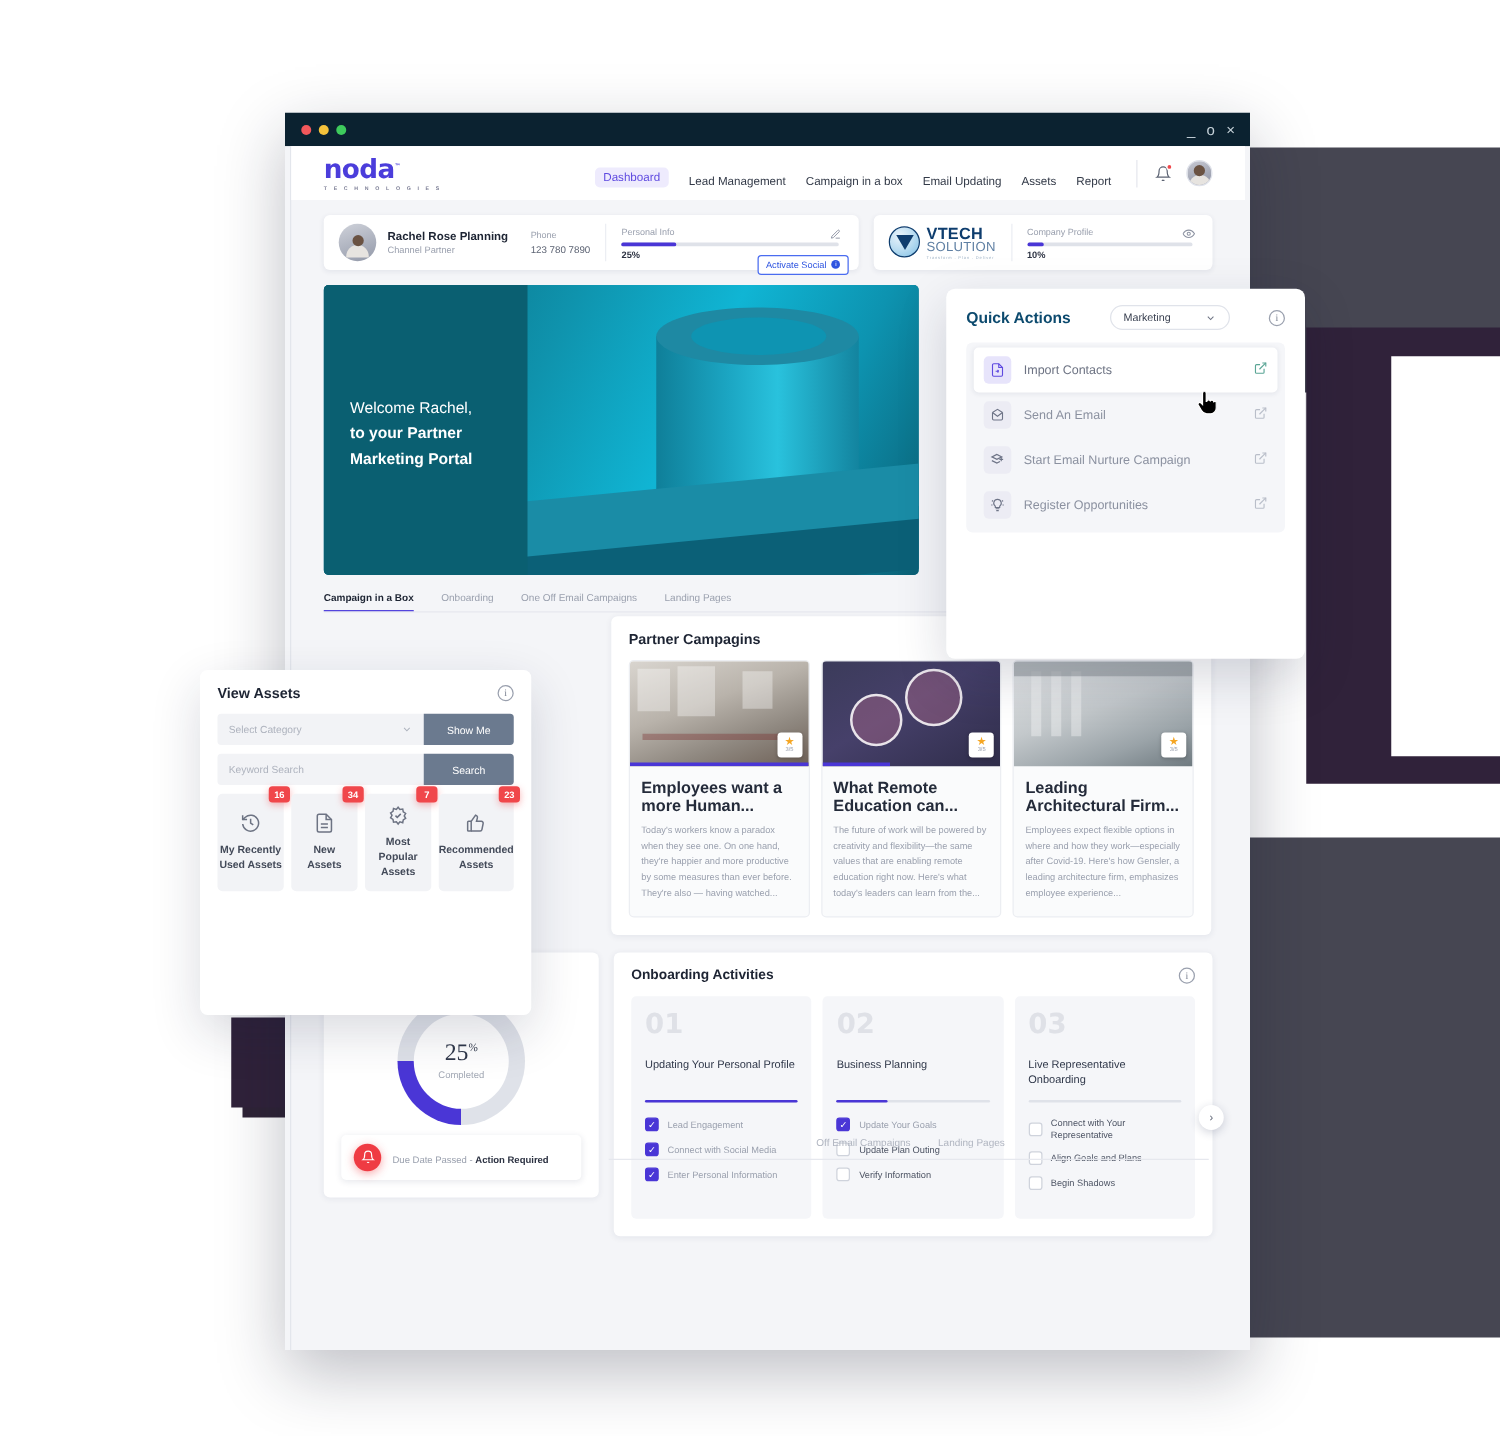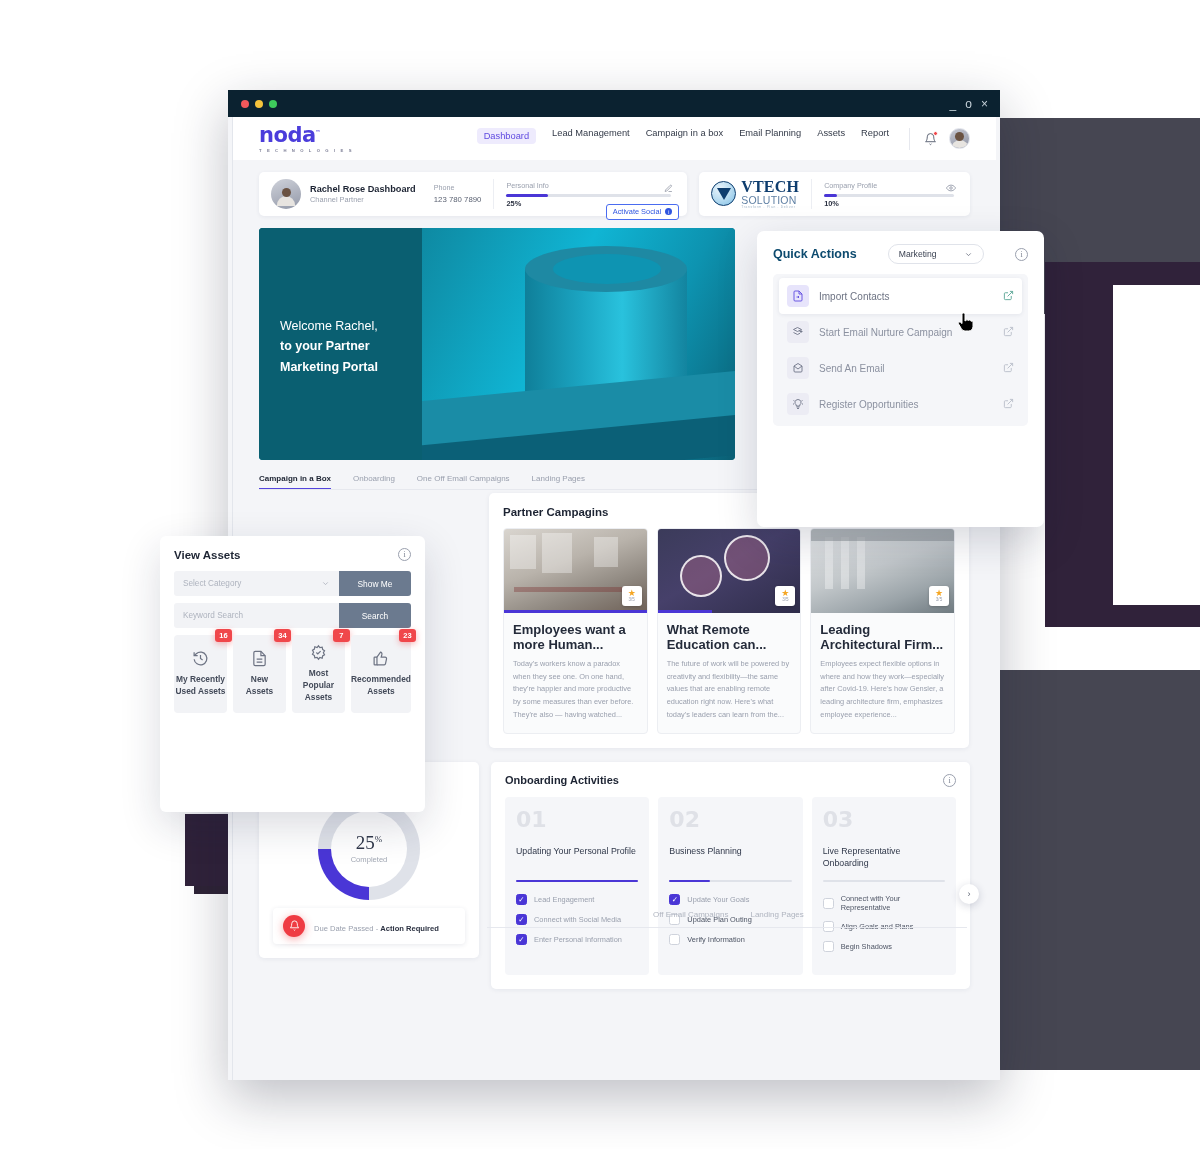--- a/index.html
+++ b/index.html
@@ -34,21 +34,21 @@
      border-left:1px solid #e3e6ec; }
 
   
   .topnav { height:43px; background:#ffffff; display:flex; align-items:center;
     padding:0 26px 0 26px; justify-content:space-between; }
   .logo { display:flex; flex-direction:column; align-items:flex-start; }
   .logo-word { font-size:21px; font-weight:bold; color:#4b3ddb; letter-spacing:-.5px;
     font-family:"DejaVu Sans", sans-serif; line-height:1; position:relative; }
   .logo-tm { font-size:5px; vertical-align:super; color:#4b3ddb; }
   .logo-sub { font-size:4.2px; letter-spacing:2.1px; color:#7d7f96; margin-top:2px; font-weight:bold;}
-  .navlinks { display:flex; align-items:flex-start; gap:16px; }
+  .navlinks { display:flex; align-items:flex-end; gap:16px; }
   .navlink { font-size:9.3px; color:#333a48; white-space:nowrap; cursor:pointer; }
   .navlink.active { color:#5f4ae0; background:#eeebfd; border-radius:4px; padding:3px 7px; }
   .navright { display:flex; align-items:center; gap:12px; padding-left:14px;
     border-left:1px solid #e6e8ee; margin-left:4px; height:22px; }
   .bell { position:relative; width:13px; height:14px; }
   .bell-dot { position:absolute; right:-1px; top:-1px; width:5px; height:5px; border-radius:50%;
     background:#f0474b; border:1px solid #fff; }
   .avatar { width:21px; height:21px; border-radius:50%; overflow:hidden; border:1px solid #dfe2ea;
     background:linear-gradient(160deg,#c7c9d3,#8e93a3); position:relative; }
   .avatar.small { width:21px; height:21px; }
@@ -83,21 +83,21 @@
   .act-dot { width:7px;height:7px;border-radius:50%;background:#2f55e0; color:#fff; font-size:5px;
     display:flex;align-items:center;justify-content:center; }
   .vt-card { flex:1.05; display:flex; align-items:center; height:44px; padding:0 12px; }
   .vt-logo { display:flex; align-items:center; gap:5px; }
   .vt-mark { width:25px; height:25px; border-radius:50%; border:1.6px solid #0e3d6e;
      background:radial-gradient(circle at 35% 30%, #eaf4fb 0%, #bfdff2 45%, #7fc0e6 100%);
      position:relative; flex:none; }
   .vt-mark:after { content:""; position:absolute; left:5px; top:6px; width:0;height:0;
      border-left:7px solid transparent; border-right:7px solid transparent; border-top:12px solid #0e3d6e; }
   .vt-text { line-height:1; }
-  .vt-1 { font-size:16px; font-weight:bold; color:#0e3d6e; letter-spacing:.2px;font-family:Liberation Serif, serif;}
+  .vt-1 { font-size:13px; font-weight:bold; color:#0e3d6e; letter-spacing:.2px;}
   .vt-2 { font-size:10.5px; color:#5e7fa3; letter-spacing:.2px;}
   .vt-3 { font-size:3.2px; color:#9fb3c6; letter-spacing:.7px; margin-top:1px;}
 
   
   .hero-row { padding:12px 26px 0 26px; }
   .hero { position:relative; width:476px; height:232px; border-radius:4px; overflow:hidden;
     background:#0f7a8f; }
   .hero-left { position:absolute; left:0; top:0; width:163px; height:100%;
     background:#0a5f71; z-index:3;}
   .hero-bg { position:absolute; inset:0;
@@ -265,21 +265,21 @@
 
       <div class="topnav">
         <div class="logo">
           <div class="logo-word"><span>noda</span><span class="logo-tm">™</span></div>
           <div class="logo-sub">T E C H N O L O G I E S</div>
         </div>
         <div class="navlinks">
           <div class="navlink active">Dashboard</div>
           <div class="navlink">Lead Management</div>
           <div class="navlink">Campaign in a box</div>
-          <div class="navlink">Email Planning</div>
+          <div class="navlink">Email Updating</div>
           <div class="navlink">Assets</div>
           <div class="navlink">Report</div>
           <div class="navright">
             <div class="bell">
               <svg width="13" height="14" viewBox="0 0 24 24" fill="none" stroke="#5c6373" stroke-width="1.8">
                     <path d="M18 8a6 6 0 1 0-12 0c0 7-3 9-3 9h18s-3-2-3-9"></path>
                     <path d="M13.7 21a2 2 0 0 1-3.4 0"></path>
                   </svg>
               <div class="bell-dot"></div>
             </div>
@@ -295,21 +295,21 @@
 
       <div class="strip">
         <div class="card prof-card">
           <div class="prof-pic">
             <div class="face">
                   <div class="body"></div>
                   <div class="head"></div>
                 </div>
           </div>
           <div>
-            <div class="prof-name">Rachel Rose Dashboard</div>
+            <div class="prof-name">Rachel Rose Planning</div>
             <div class="prof-role">Channel Partner</div>
           </div>
           <div class="prof-field">
             <div class="fl-label">Phone</div>
             <div class="fl-value">123 780 7890</div>
           </div>
           <div class="vdiv"></div>
           <div class="prog-wrap">
             <div class="prog-label">Personal Info</div>
             <div class="prog-track">
@@ -580,44 +580,44 @@
               <path d="M18 13v6a2 2 0 0 1-2 2H5a2 2 0 0 1-2-2V8a2 2 0 0 1 2-2h6"></path>
               <path d="M15 3h6v6"></path>
               <path d="M10 14 21 3"></path>
             </svg>
         </div>
       </div>
 
       <div class="qa-item">
         <div class="qa-ic">
           <svg width="12" height="12" viewBox="0 0 24 24" fill="none" stroke="currentColor" stroke-width="1.8">
-              <path d="m11 3-8 4 8 4 8-4-8-4Z"></path>
-              <path d="m3 13 8 4 5-2.5"></path>
-              <path d="M18 8v6m-3-3h6"></path>
+              <path d="M4 8v10a2 2 0 0 0 2 2h12a2 2 0 0 0 2-2V8"></path>
+              <path d="M4 8 12 3l8 5"></path>
+              <path d="m4 8 8 6 8-6"></path>
             </svg>
         </div>
-        <div class="qa-lbl">Start Email Nurture Campaign</div>
+        <div class="qa-lbl">Send An Email</div>
         <div class="qa-ext">
           <svg width="11" height="11" viewBox="0 0 24 24" fill="none" stroke="currentColor" stroke-width="2">
               <path d="M18 13v6a2 2 0 0 1-2 2H5a2 2 0 0 1-2-2V8a2 2 0 0 1 2-2h6"></path>
               <path d="M15 3h6v6"></path>
               <path d="M10 14 21 3"></path>
             </svg>
         </div>
       </div>
 
       <div class="qa-item">
         <div class="qa-ic">
           <svg width="12" height="12" viewBox="0 0 24 24" fill="none" stroke="currentColor" stroke-width="1.8">
-              <path d="M4 8v10a2 2 0 0 0 2 2h12a2 2 0 0 0 2-2V8"></path>
-              <path d="M4 8 12 3l8 5"></path>
-              <path d="m4 8 8 6 8-6"></path>
+              <path d="m11 3-8 4 8 4 8-4-8-4Z"></path>
+              <path d="m3 13 8 4 5-2.5"></path>
+              <path d="M18 8v6m-3-3h6"></path>
             </svg>
         </div>
-        <div class="qa-lbl">Send An Email</div>
+        <div class="qa-lbl">Start Email Nurture Campaign</div>
         <div class="qa-ext">
           <svg width="11" height="11" viewBox="0 0 24 24" fill="none" stroke="currentColor" stroke-width="2">
               <path d="M18 13v6a2 2 0 0 1-2 2H5a2 2 0 0 1-2-2V8a2 2 0 0 1 2-2h6"></path>
               <path d="M15 3h6v6"></path>
               <path d="M10 14 21 3"></path>
             </svg>
         </div>
       </div>
 
 

